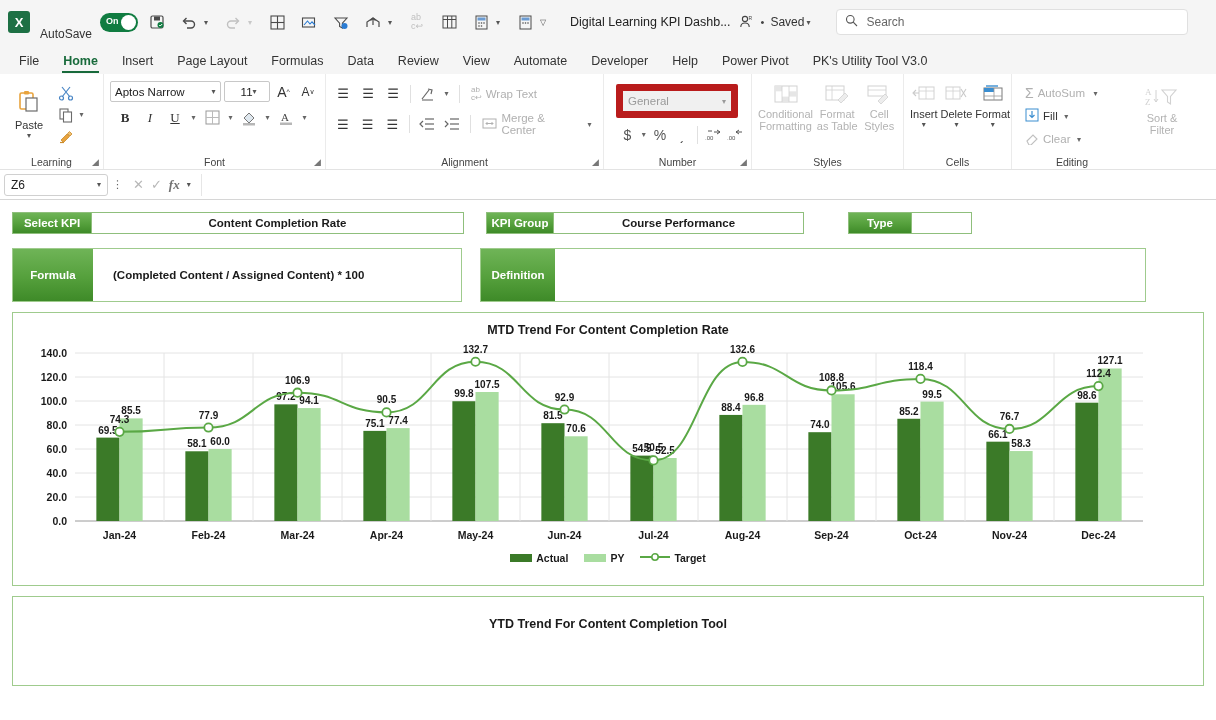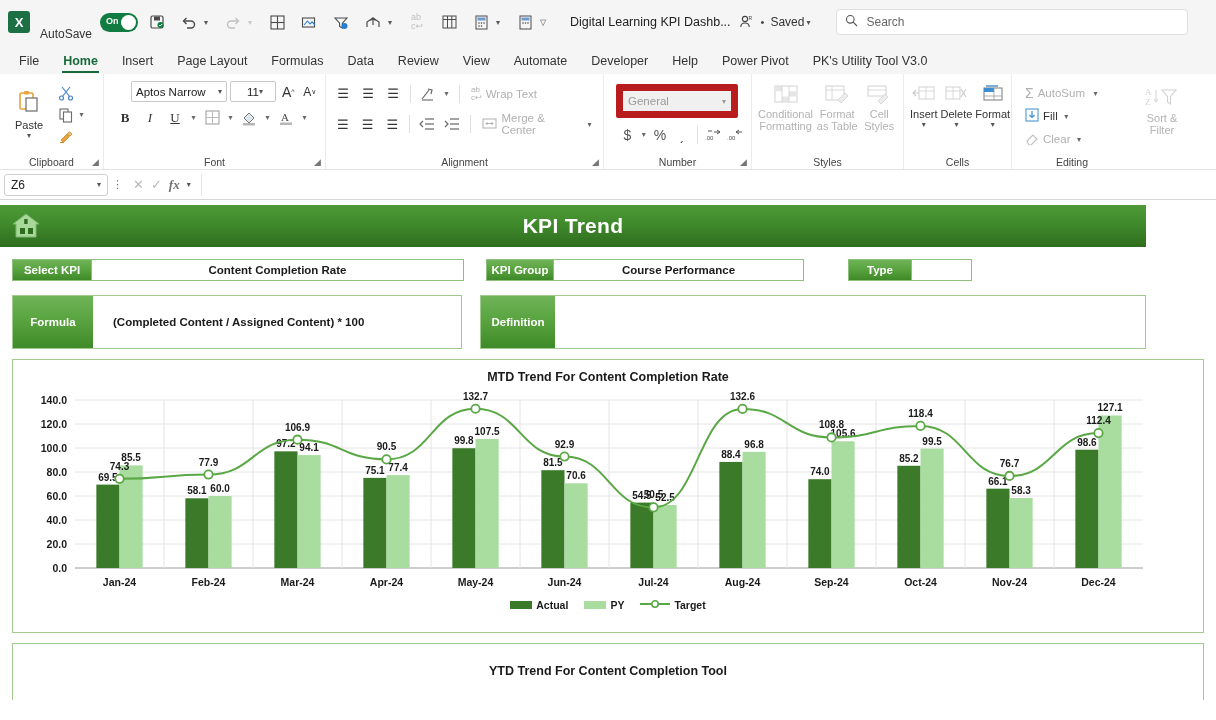--- a/index.html
+++ b/index.html
@@ -82,21 +82,21 @@
   .big-btn.dim .glyph { opacity: .45; }
 
   .sm-icon { width: 22px; height: 21px; display: flex; align-items: center;
              justify-content: center; font-size: 13px; color: #333; }
   .sm-icon.dim { color: #b9b9b9; }
   .car-sm { font-size: 8px; color: #666; width: 9px; text-align: center; }
 
   .font-name {
     width: 112px; height: 21px; border: 1px solid #c8c8c8; border-radius: 2px;
     background: #fff; font-size: 11.5px; padding: 0 4px; display: flex;
-    align-items: center; justify-content: space-between; color: #222; margin-left: 21px;
+    align-items: center; justify-content: space-between; color: #222;
   }
   .font-size {
     width: 46px; height: 21px; border: 1px solid #c8c8c8; border-radius: 2px;
     background: #fff; font-size: 11.5px; padding: 0 16px; display: flex;
     align-items: center; justify-content: space-between; color: #222;
   }
   .numfmt {
     width: 122px; height: 34px; border: 7px solid #b91c1c; border-radius: 2px;
     background: #f0f0f0; font-size: 11.5px; padding: 0 5px; display: flex;
     align-items: center; justify-content: space-between; color: #9a9a9a;
@@ -358,21 +358,21 @@
         </div>
         <div class="sm-icon">
           <svg width="16" height="16" viewBox="0 0 16 16">
               <path d="M3 11l6-6 2.5 2.5-6 6z" fill="#e8a33d" stroke="#c98a2c" stroke-width=".8"></path>
               <path d="M9.5 4.5l2-2 2.5 2.5-2 2z" fill="#f0c070" stroke="#c98a2c" stroke-width=".8"></path>
               <path d="M2 13.5h4" stroke="#c98a2c" stroke-width="1.2"></path>
             </svg>
         </div>
       </div>
     </div>
-    <div class="rgroup-label">Clipboard</div>
+    <div class="rgroup-label">Learning</div>
     <div class="rgroup-launch">◢</div>
   </div>
 
   <div class="rgroup" style="width:222px">
     <div class="rrow" style="padding-top:3px">
       <div class="font-name">
         <span>Aptos Narrow</span>
         <span style="font-size:8px;color:#555">▾</span>
       </div>
       <div class="font-size">
@@ -646,31 +646,20 @@
     <span class="i">✕</span>
     <span class="i">✓</span>
     <span class="fx">fx</span>
     <span style="font-size:8px;color:#555">▾</span>
   </div>
   <div class="fbar"></div>
 </div>
 
 <div class="sheet">
 
-  <div class="kpi-header">
-    <div class="home-ico">
-      <svg width="30" height="28" viewBox="0 0 30 28">
-        <path d="M15 2 L28 12 L25 12 L25 25 L5 25 L5 12 L2 12 Z" fill="#a8d89a" stroke="#7fb870" stroke-width="1"></path>
-        <rect x="9" y="16" width="5" height="6" fill="#2f6d1e"></rect>
-        <rect x="17" y="16" width="5" height="6" fill="#2f6d1e"></rect>
-        <rect x="13.2" y="7" width="3.4" height="5" fill="#2f6d1e"></rect>
-      </svg>
-    </div>
-    <div class="kpi-header-title">KPI Trend</div>
-  </div>
 
   <div class="selector-row">
     <div class="sel" style="width:452px">
       <div class="sel-label" style="width:78px">Select KPI</div>
       <div class="sel-value" style="flex:1">Content Completion Rate</div>
     </div>
     <div style="width:22px"></div>
     <div class="sel" style="width:318px">
       <div class="sel-label" style="width:66px">KPI Group</div>
       <div class="sel-value" style="flex:1">Course Performance</div>

